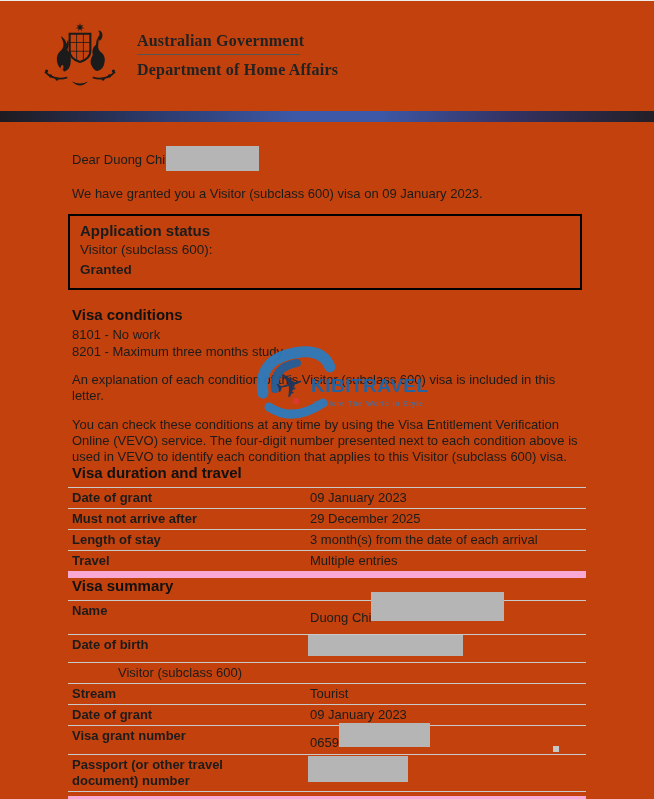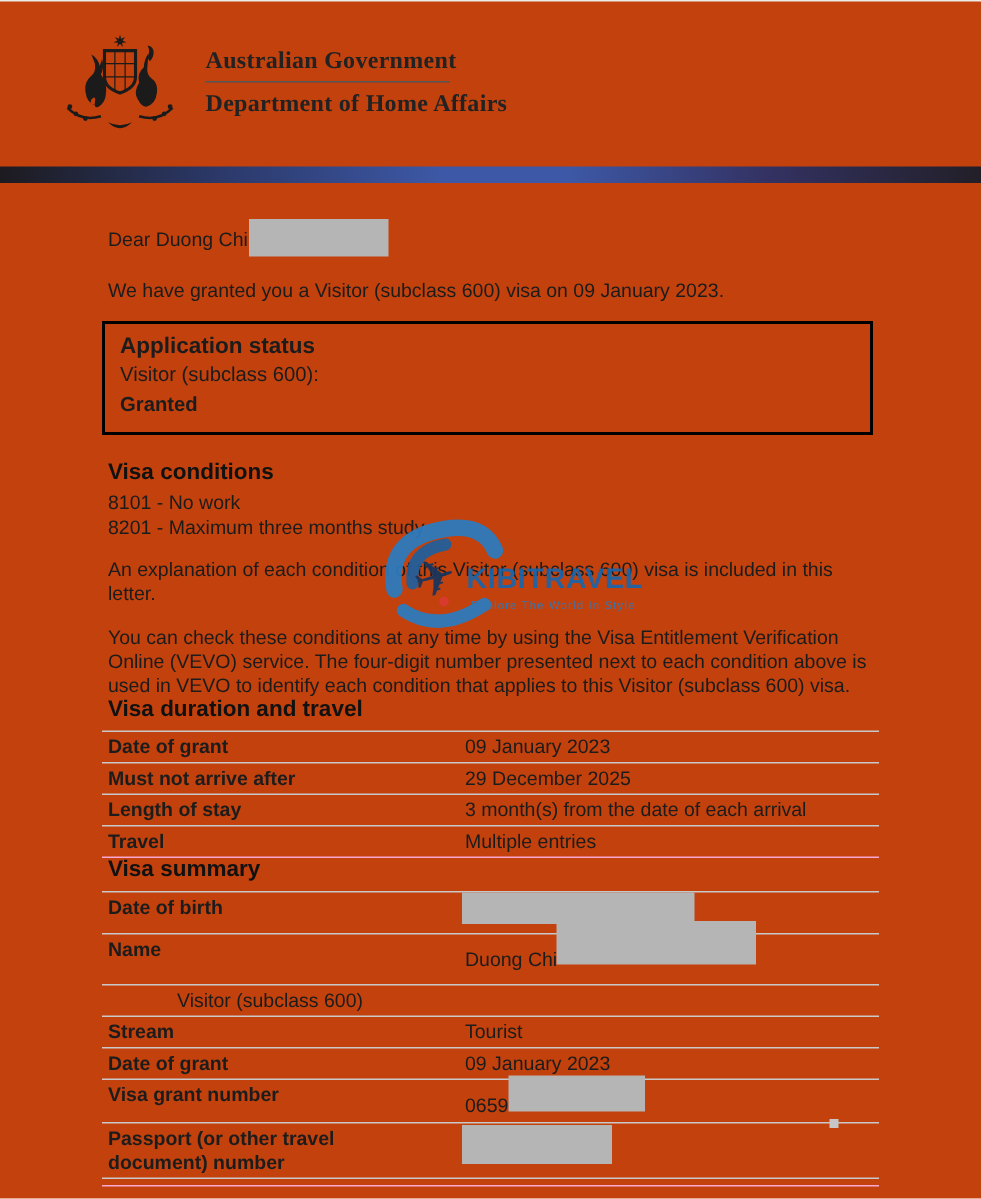--- a/index.html
+++ b/index.html
@@ -36,21 +36,21 @@
   .status-label { flex:none; width:350px; }
   .status-value { font-weight:bold; }
   
   .h2 { font-size:15px; font-weight:bold; color:#111; }
   .h2-conditions { margin-top:17px; margin-bottom:4px; }
   .cond-line { line-height:16.5px; }
   .para { margin-top:12px; }
   .para-vevo { margin-top:13px; }
   .h2-table { margin-bottom:6px; }
   
-  .kv { margin-left:-4px; width:518px; border-bottom:1px solid #f9a8d4; }
+  .kv { margin-left:-4px; width:518px; border-bottom:7px solid #f9a8d4; }
   .kv .row { display:flex; border-top:1px solid #c9c9c9; padding:2px 0 2px 4px; }
   .kv .cell-label { flex:none; width:192px; font-weight:bold; line-height:16px; padding-right:4px; }
   .kv .cell-value { flex:1; line-height:16px;margin-left:46px; }
   .kv .redact { vertical-align:-6px; }
   
   .watermark { position:absolute; left:249px; top:342px; width:192px; height:84px; z-index:2; opacity:0.92; pointer-events:none; }
   
   .artifact-square { position:absolute; left:553px; top:745px; width:6px; height:6px; background:#c7c7c7; z-index:1; }
 </style>
 </head>
@@ -130,26 +130,26 @@
         </div>
         <div class="row">
           <span class="cell-label">Travel</span>
           <span class="cell-value"><span>Multiple entries</span></span>
         </div>
       </div>
 
     <div class="h2 h2-table">Visa summary</div>
     <div class="kv" id="summary-table">
         <div class="row">
+          <span class="cell-label">Name</span>
+          <span class="cell-value"><span>Duong Chi</span><span class="redact" style="width: 133px; height: 29px; top: -11px; vertical-align: -10px;"></span></span>
+        </div>
+        <div class="row">
           <span class="cell-label">Date of birth</span>
           <span class="cell-value"><span></span><span class="redact" style="width: 155px; height: 21px; top: -2px; vertical-align: -2px; margin-left: -2px;"></span></span>
-        </div>
-        <div class="row">
-          <span class="cell-label">Name</span>
-          <span class="cell-value"><span>Duong Chi</span><span class="redact" style="width: 133px; height: 29px; top: -11px; vertical-align: -10px;"></span></span>
         </div>
         <div class="row">
           <span class="cell-value"><span>Visitor (subclass 600)</span></span>
         </div>
         <div class="row">
           <span class="cell-label">Stream</span>
           <span class="cell-value"><span>Tourist</span></span>
         </div>
         <div class="row">
           <span class="cell-label">Date of grant</span>

